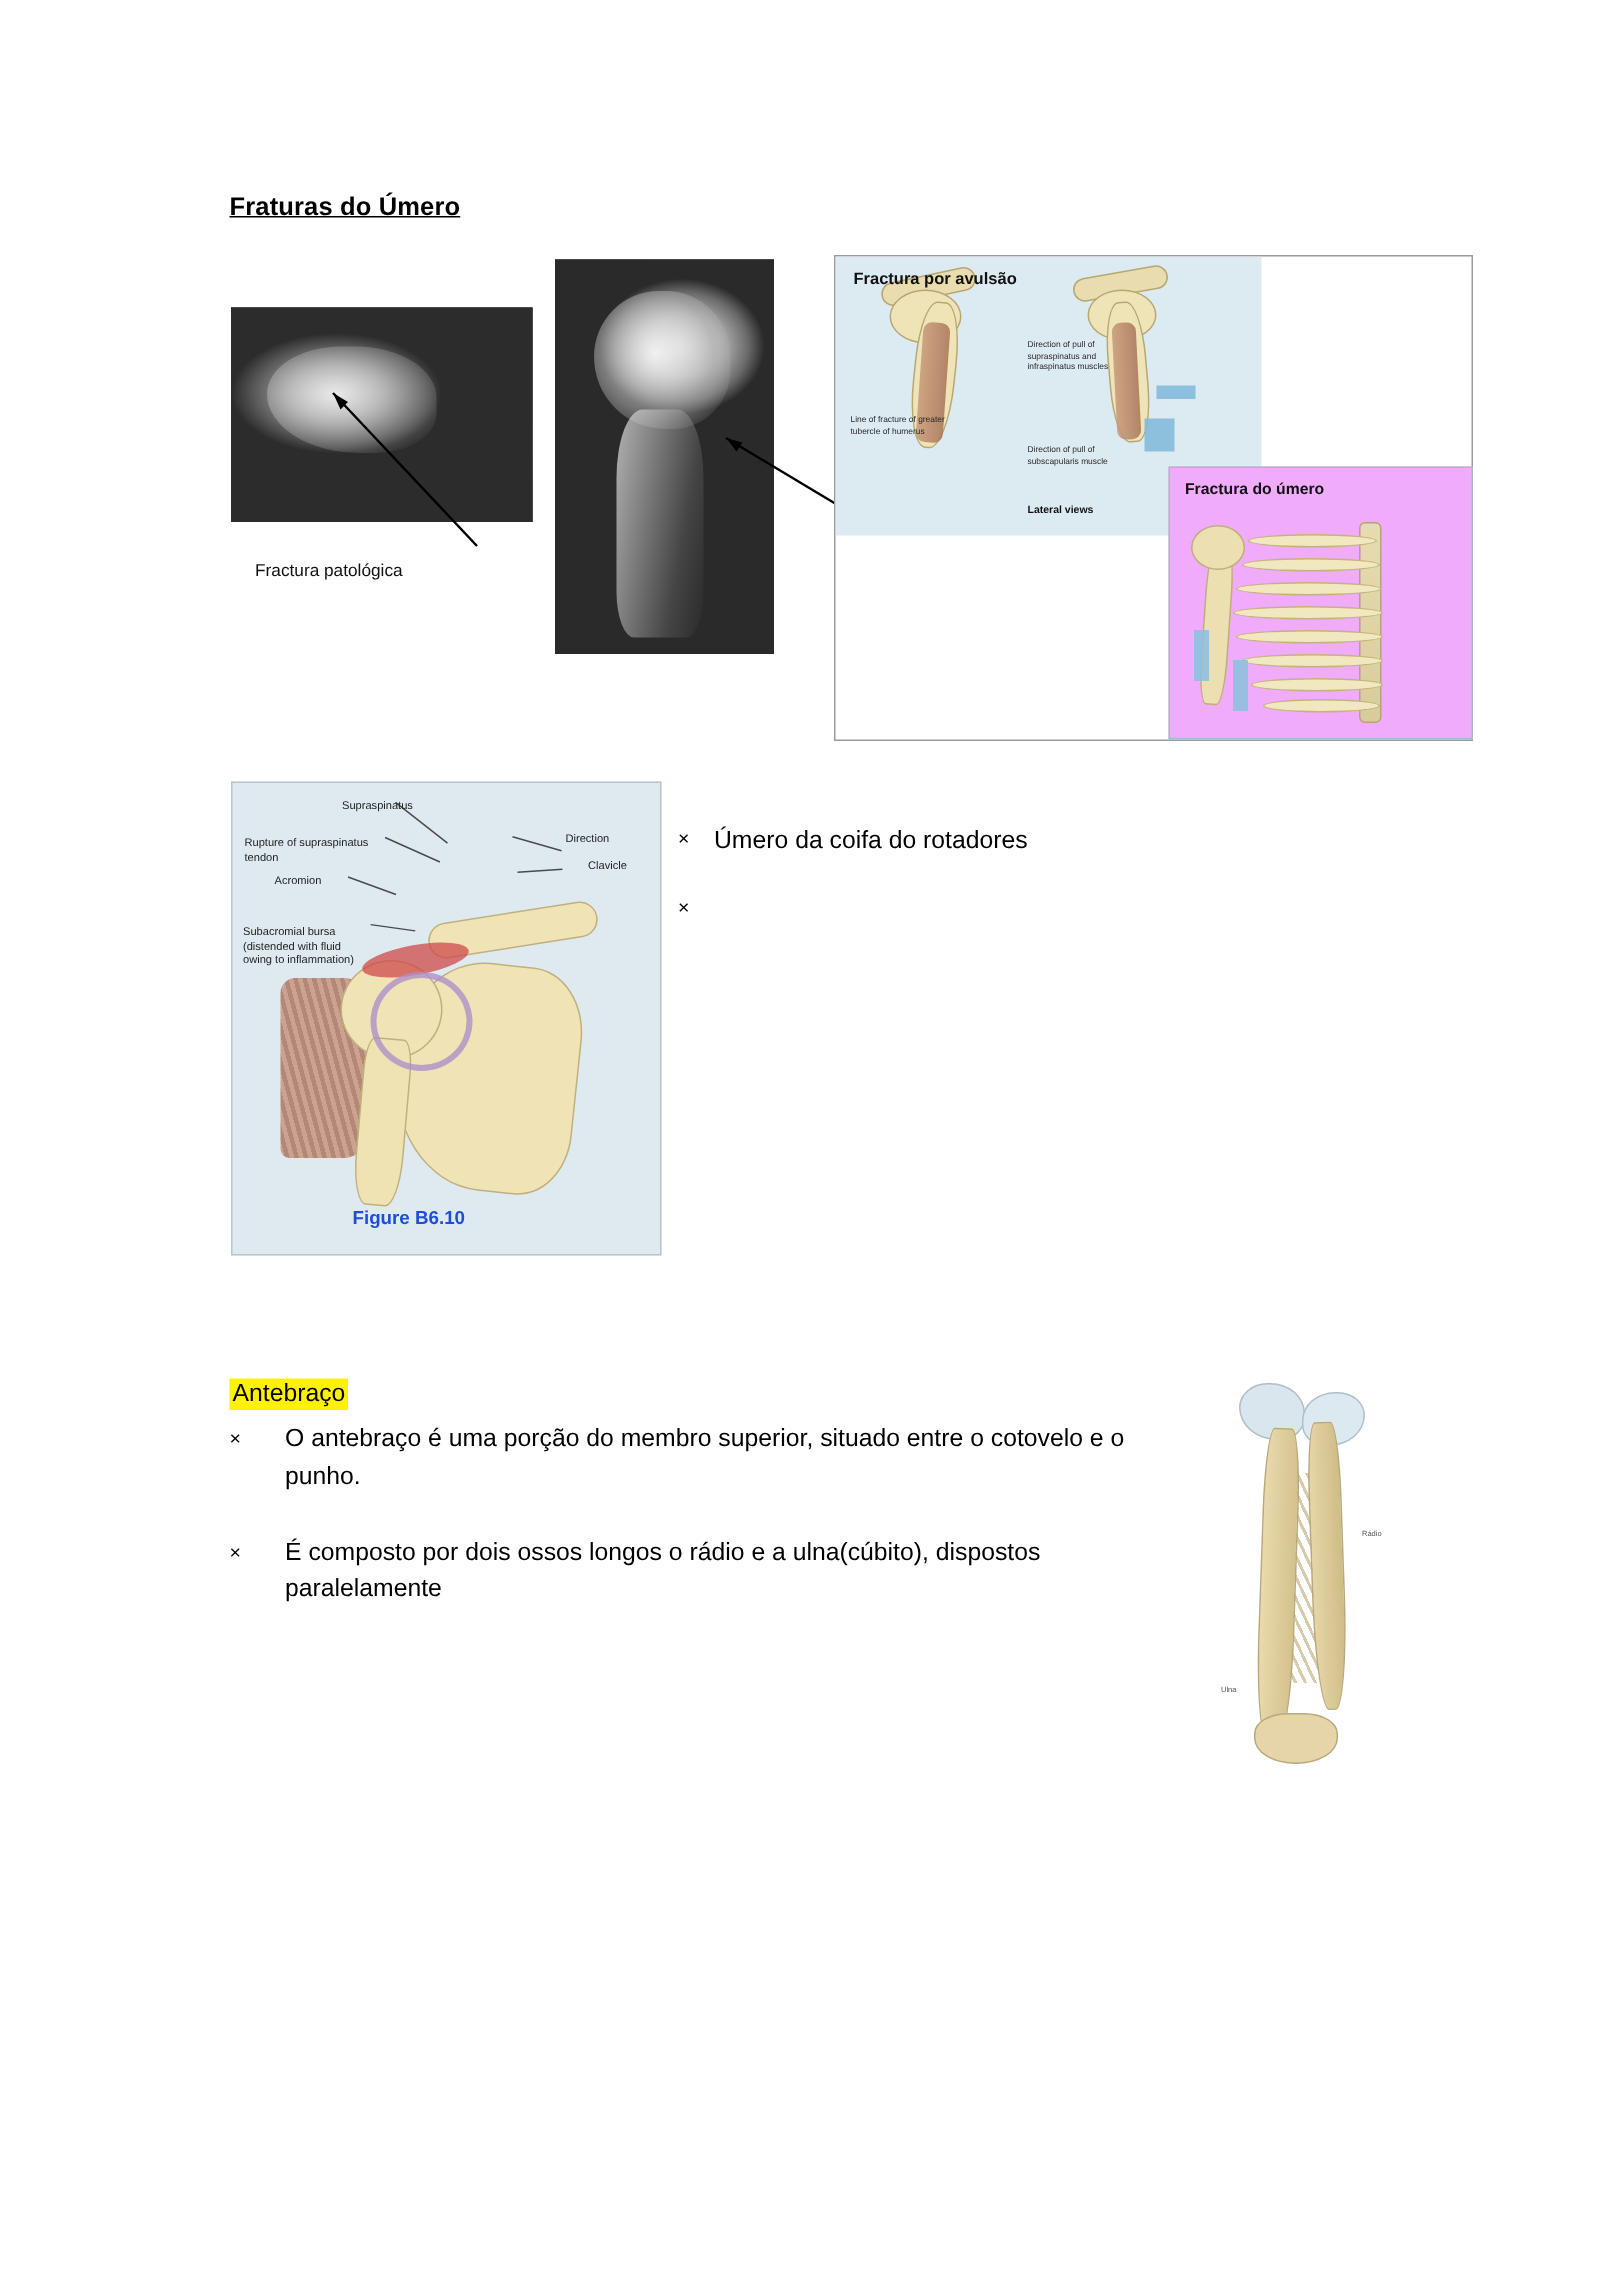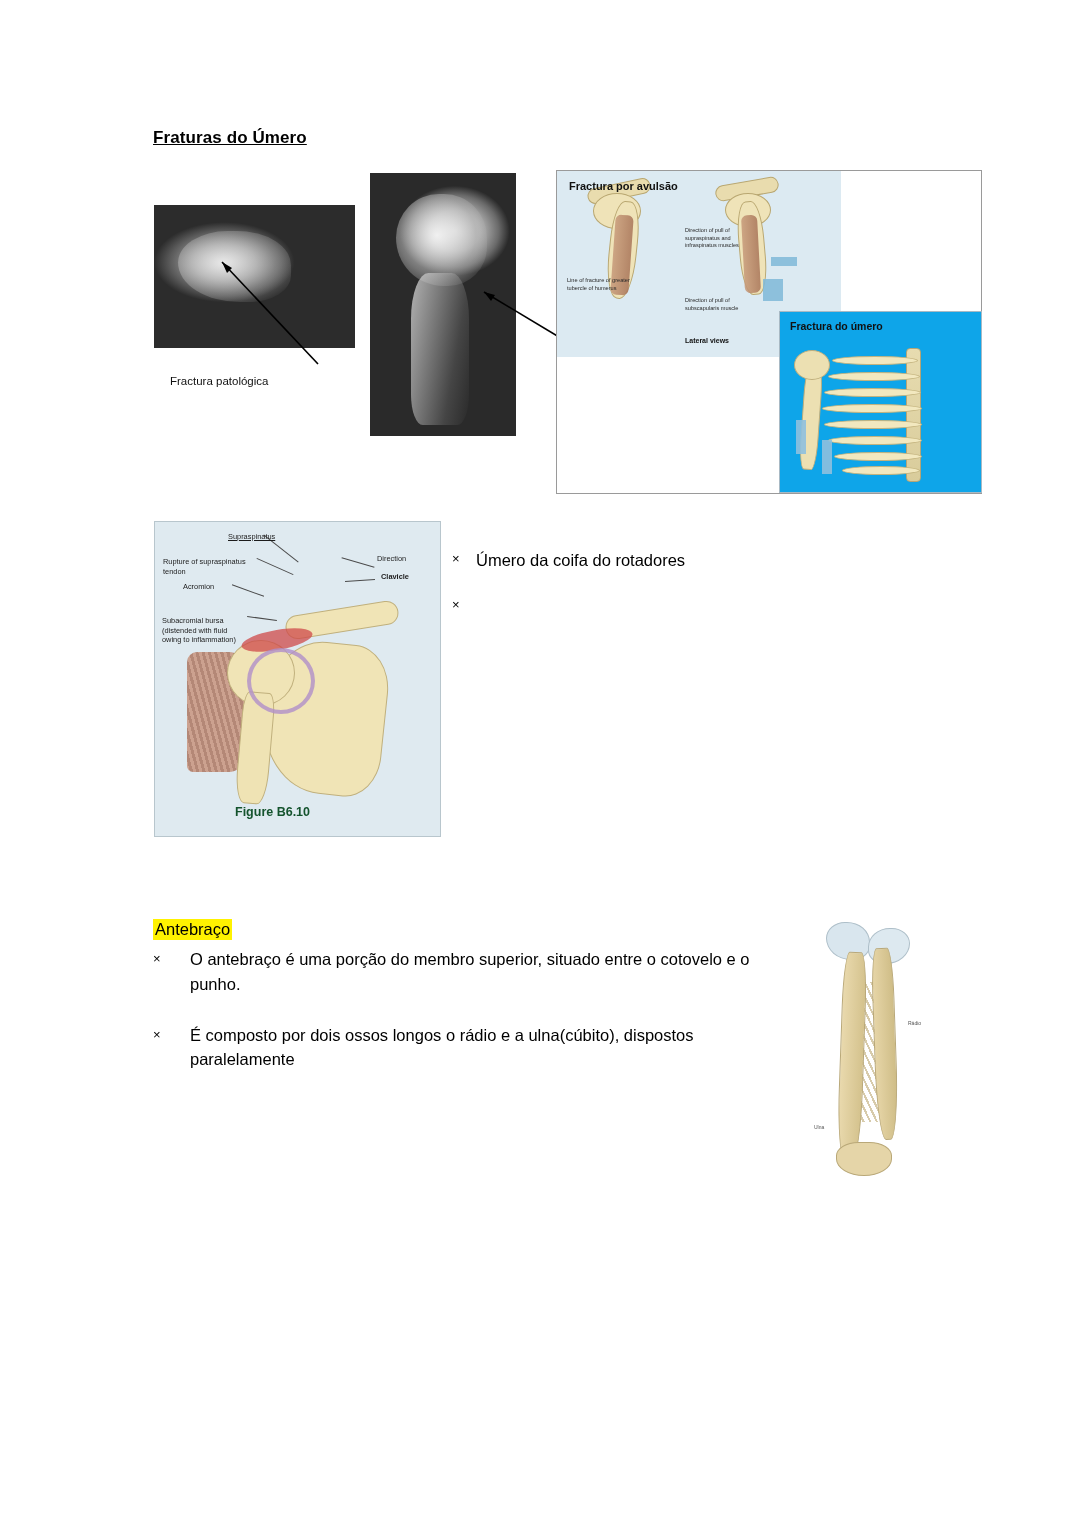--- a/index.html
+++ b/index.html
@@ -167,21 +167,21 @@
   .ba1 { left: 214px; top: 86px; width: 26px; height: 9px; }
   .ba2 { left: 206px; top: 108px; width: 20px; height: 22px; }
 
   
   .humerus-panel {
     position: absolute;
     left: 779px;
     top: 311px;
     width: 201px;
     height: 180px;
-    background: #0ea5e9;
+    background: #f0abfc;
     border: 1px solid #a8b9c4;
     overflow: hidden;
   }
   .humerus-title {
     position: absolute;
     left: 10px;
     top: 8px;
     font-size: 10.5px;
     font-weight: bold;
     color: #111;
@@ -242,33 +242,33 @@
     background: #dfeaf0;
     border: 1px solid #b8c6cd;
     overflow: hidden;
   }
   .b610 .lbl {
     position: absolute;
     font-size: 7.4px;
     color: #1c1c1c;
     line-height: 1.3;
   }
-  .lbl-supraspinatus { left: 73px; top: 10px; font-size: 8.4px; text-decoration: underline; }
+  .lbl-supraspinatus { left: 73px; top: 10px; font-size: 8.4px; }
   .lbl-rupture { left: 8px; top: 35px; width: 96px; }
   .lbl-acromion { left: 28px; top: 60px; }
   .lbl-subacromial { left: 7px; top: 94px; width: 86px; }
   .lbl-coracoid { left: 222px; top: 32px; }
-  .lbl-clavicle { left: 226px; top: 50px; font-weight: bold; }
+  .lbl-clavicle { left: 237px; top: 50px; }
   .fig-caption {
     position: absolute;
     left: 80px;
     top: 283px;
     font-size: 12.5px;
     font-weight: bold;
-    color: #14532d;
+    color: #1d4ed8;
   }
   .scapula {
     position: absolute;
     left: 108px;
     top: 120px;
     width: 120px;
     height: 150px;
     background: #f0e4b6;
     border: 1px solid #c0b07d;
     border-radius: 46% 30% 28% 52%;

